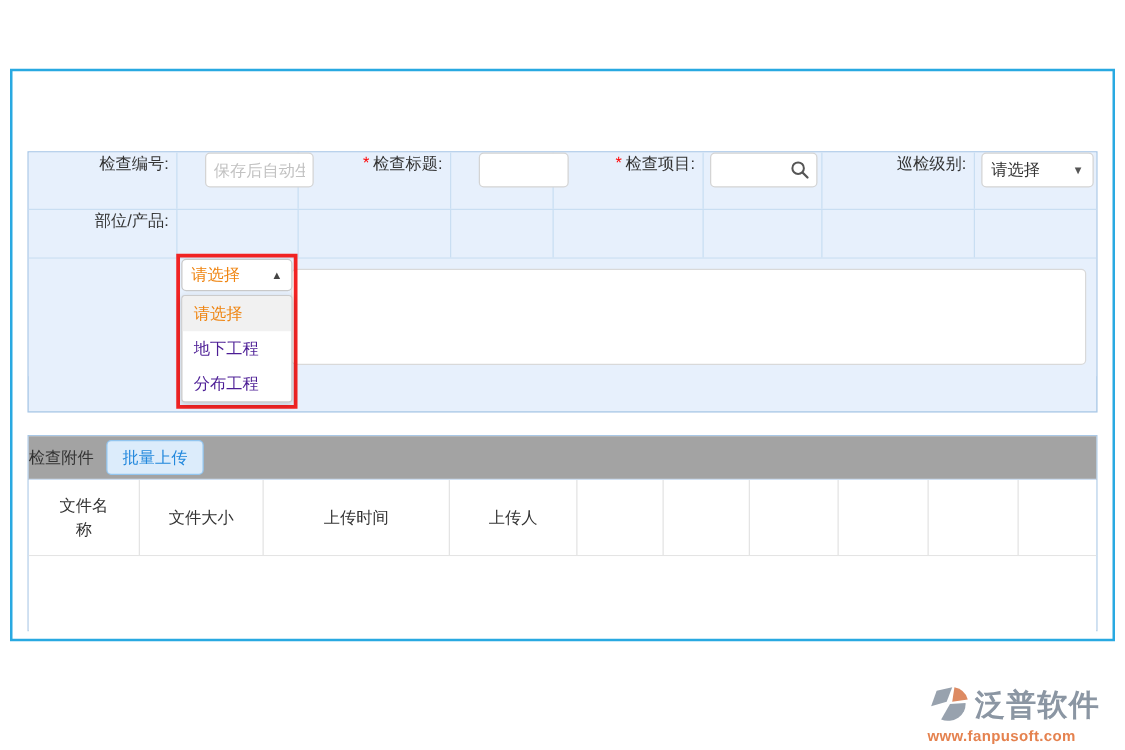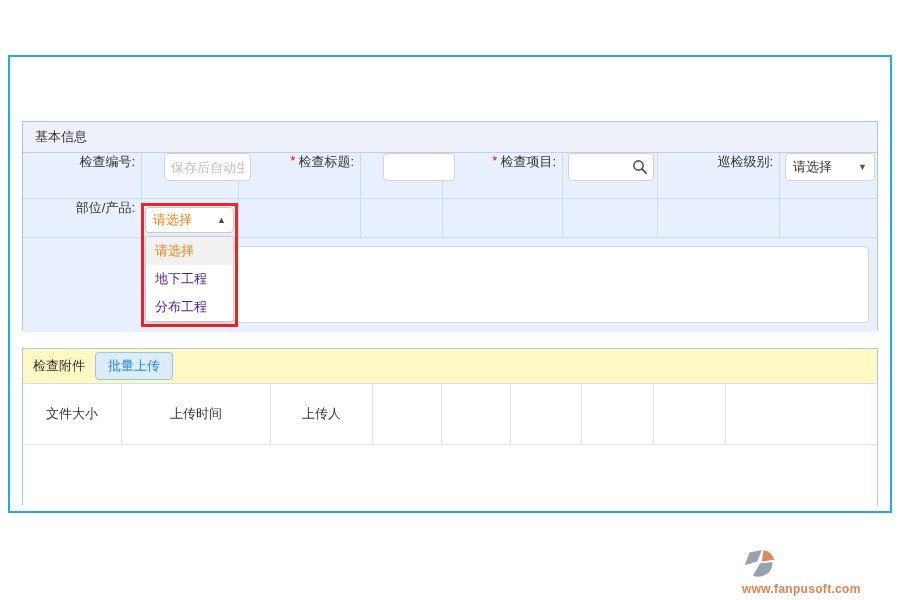--- a/index.html
+++ b/index.html
@@ -66,22 +66,22 @@
   .dd-select .tri{color:#444;}
   .dd-list{
     margin-top:3px;width:89px;background:#fff;border:1px solid #cccccc;border-radius:3px;
     box-sizing:border-box;box-shadow:0 2px 5px rgba(0,0,0,0.15);overflow:hidden;
   }
   .dd-opt{height:28px;line-height:28px;padding-left:9px;font-size:13px;color:#4c1d95;cursor:pointer;}
   .dd-opt.selected{background:#f1f1f1;color:#ef8512;}
   
   #sec-attach{left:22px;top:348px;width:856px;height:157px;background:#fff;}
   .attach-head{
-    height:34px;background:#fef9c3;display:flex;align-items:center;
-    padding-left:10px;gap:10px;border-bottom:1px solid #cfdef0;
+    height:34px;background:#a3a3a3;display:flex;align-items:center;
+    gap:10px;border-bottom:1px solid #cfdef0;
   }
   .attach-title{font-size:13px;color:#333;}
   .upload-btn{
     background:#dcecfb;border:1px solid #92c5ef;color:#2288dd;border-radius:4px;
     font-size:13px;padding:4px 12px;cursor:pointer;
     font-family:"Liberation Sans","DejaVu Sans",sans-serif;
   }
   .thead{display:flex;height:60px;border-bottom:1px solid #e4e4e4;background:#fff;}
   .th{
     border-right:1px solid #e4e4e4;box-sizing:border-box;display:flex;align-items:center;
@@ -98,21 +98,20 @@
   .brand-site{font-size:12px;color:#e5824f;font-weight:bold;margin-top:1px;margin-left:0;letter-spacing:0.3px;}
 </style>
 </head>
 <body>
 
 <div class="page-title">设计检查</div>
 
 <div class="outer"></div>
 
 <div class="sec" id="sec-basic">
-  <div class="sec-head">基本信息</div>
 
   <div class="frow" style="height:45px">
     <div class="fcell lbl w1">
       <span>检查编号:</span>
     </div>
     <div class="fcell w2">
       <input class="txt-input" id="inp-no" placeholder="保存后自动生" style="">
     </div>
     <div class="fcell lbl w3">
       <span class="req">*</span>
@@ -179,35 +178,37 @@
     <div class="dd-opt">分布工程</div>
   </div>
 </div>
 
 <div class="sec" id="sec-attach">
   <div class="attach-head">
     <span class="attach-title">检查附件</span>
     <button class="upload-btn">批量上传</button>
   </div>
   <div class="thead">
+    <div class="th t1">文件名称</div>
     <div class="th t2">文件大小</div>
     <div class="th t4">上传时间</div>
     <div class="th t3">上传人</div>
     <div class="th t5"></div>
     <div class="th t6"></div>
     <div class="th t7"></div>
     <div class="th t8"></div>
     <div class="th t9"></div>
     <div class="th t10 last"></div>
   </div>
   <div style="height:61px;background:#fff;"></div>
 </div>
 
 <div class="brand">
   <div class="brand-top">
     <svg width="36" height="32" viewBox="0 0 40 36">
       <path d="M8,4 L22,1 L17,14 L3,18 Z" fill="#98a2ae"></path>
       <path d="M24,1 A16,15 0 0 1 36,12 L22,14 Z" fill="#dd8a62"></path>
       <path d="M34,15 A16,15 0 0 1 12,30 L20,16 Z" fill="#98a2ae"></path>
     </svg>
+    <span class="brand-name">泛普软件</span>
   </div>
   <div class="brand-site">www.fanpusoft.com</div>
 </div>
 
 </body></html>

